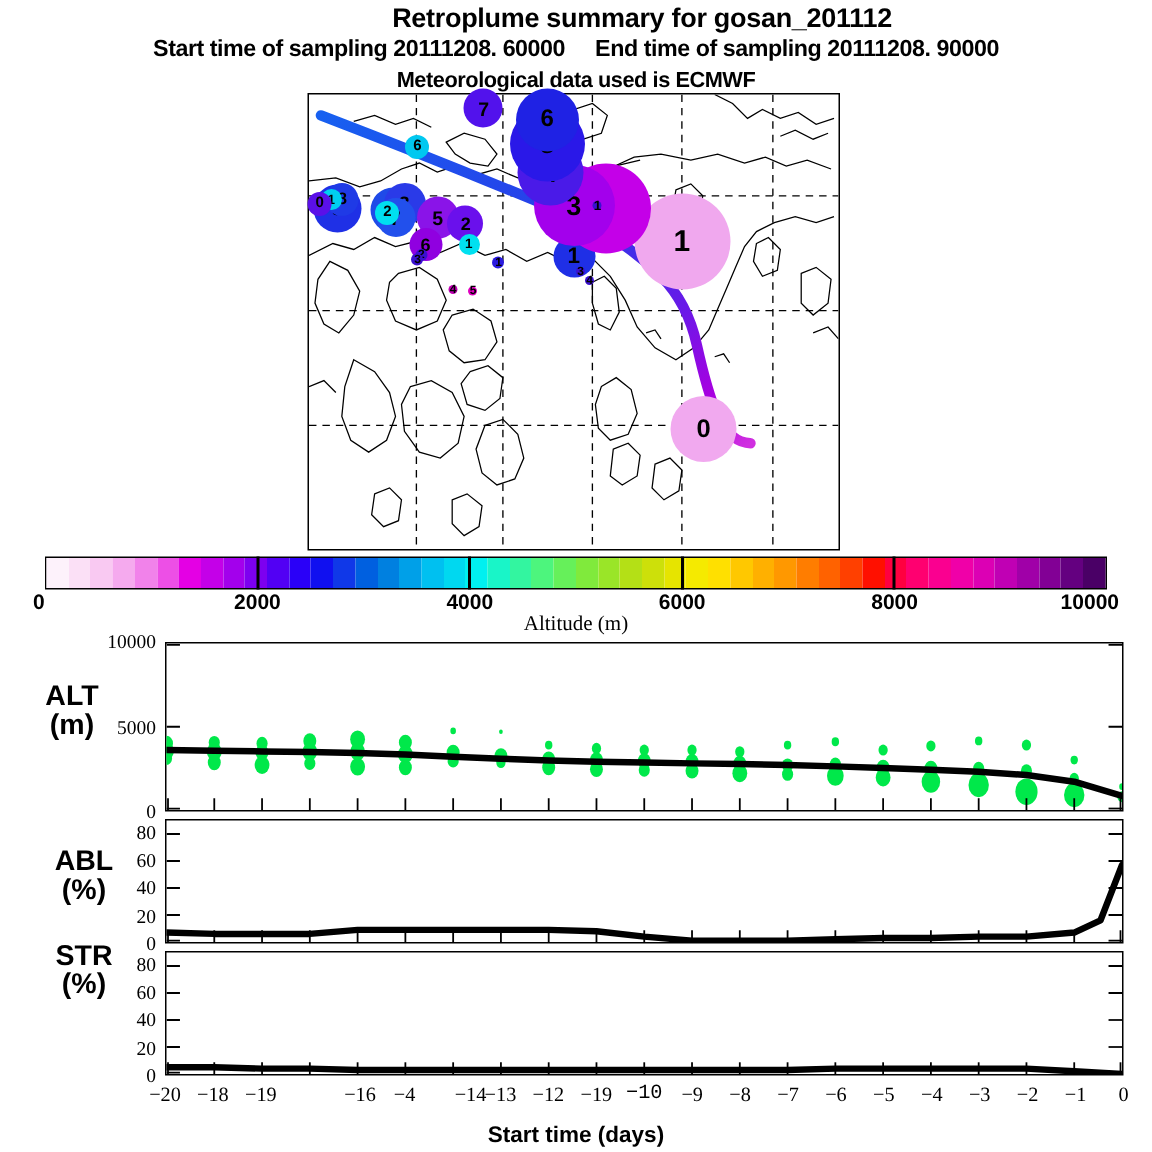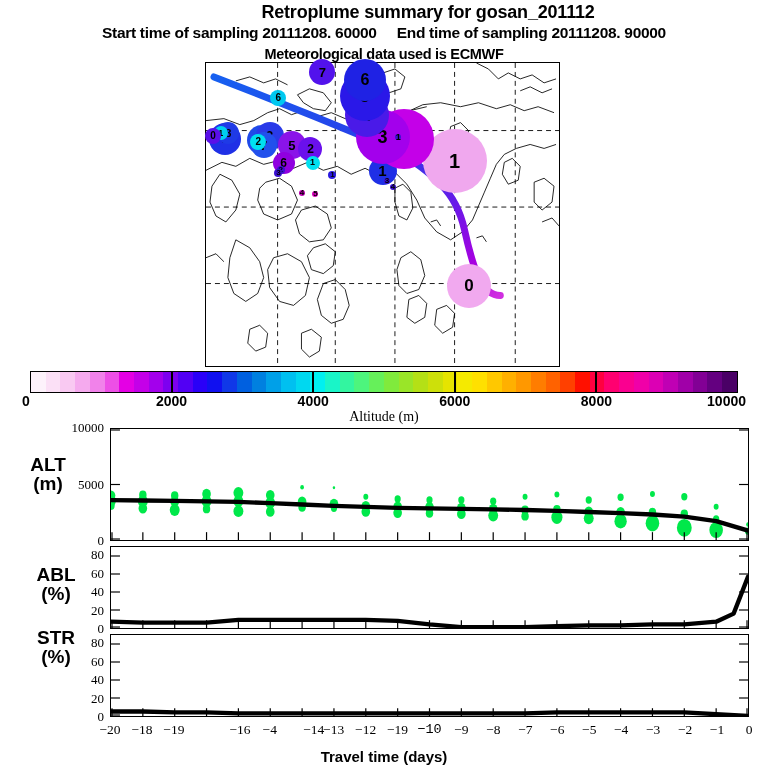--- a/index.html
+++ b/index.html
@@ -454,13 +454,13 @@
     <div class="xtick" style="left: 493.4px; top: 722px;">−8</div>
     <div class="xtick" style="left: 525.35px; top: 722px;">−7</div>
     <div class="xtick" style="left: 557.3px; top: 722px;">−6</div>
     <div class="xtick" style="left: 589.25px; top: 722px;">−5</div>
     <div class="xtick" style="left: 621.2px; top: 722px;">−4</div>
     <div class="xtick" style="left: 653.15px; top: 722px;">−3</div>
     <div class="xtick" style="left: 685.1px; top: 722px;">−2</div>
     <div class="xtick" style="left: 717.05px; top: 722px;">−1</div>
     <div class="xtick" style="left: 749px; top: 722px;">0</div>
   </div>
-<div class="abs" id="xaxis-title">Travel time (days)</div>
+<div class="abs" id="xaxis-title">Start time (days)</div>
 
 </body></html>

